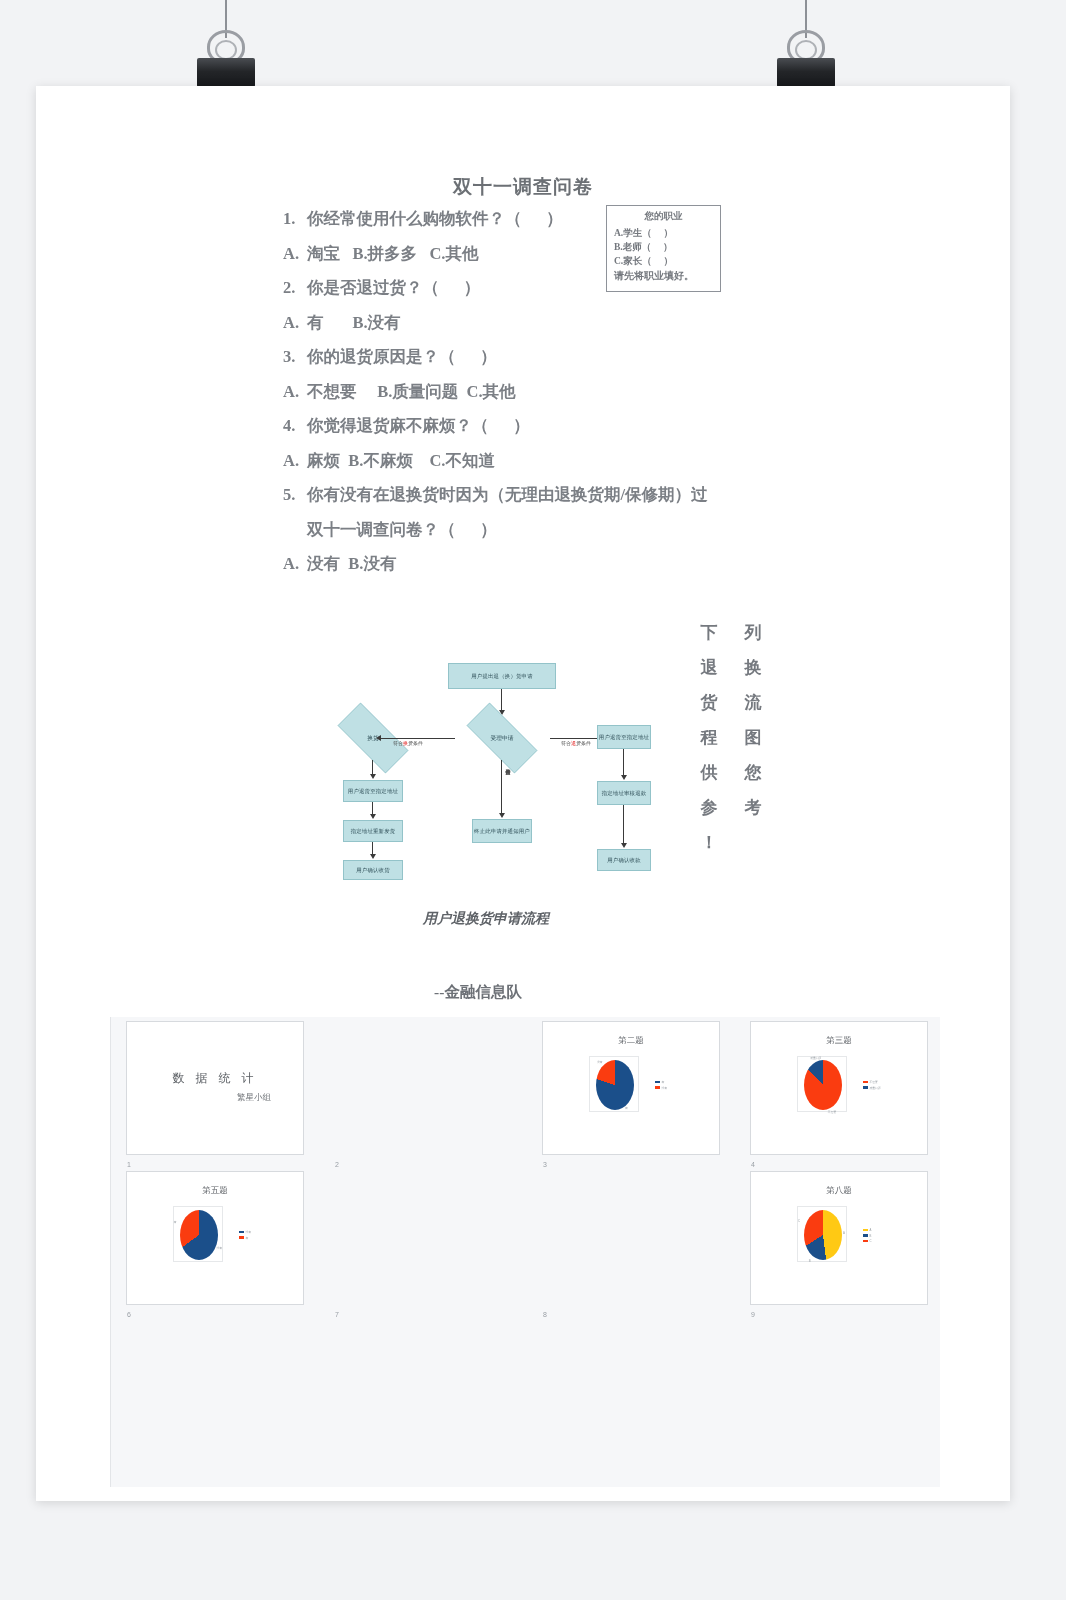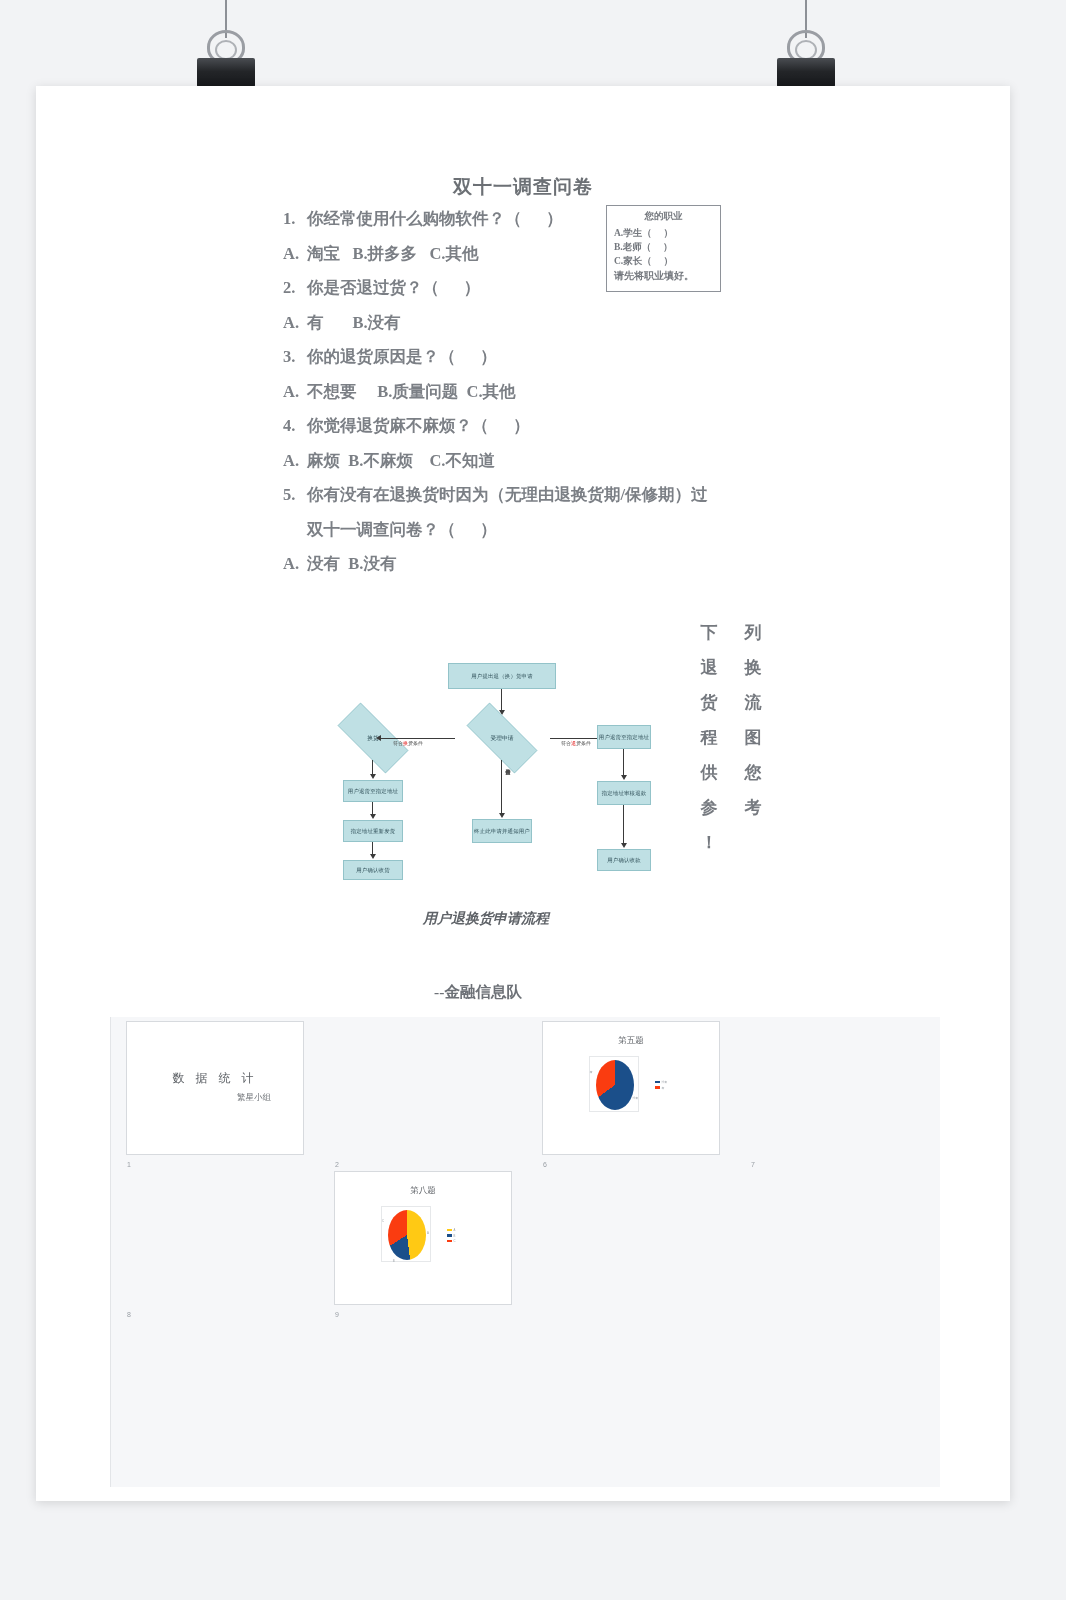--- a/index.html
+++ b/index.html
@@ -311,20 +311,62 @@
             <div class="cover-main">数 据 统 计</div>
             <div class="cover-sub">繁星小组</div>
           </div>
           <div class="slide-no" style="position: absolute; left: 16px; bottom: -1px;">1</div>
         </div>
         <div class="tcell">
           <div class="slide-no" style="position: absolute; left: 16px; bottom: -1px;">2</div>
         </div>
         <div class="tcell">
           <div class="slide">
+            <div class="s-title">第二题</div>
+            <div class="chartbox" style="left: 46px; top: 34px; width: 50px; height: 56px;">
+              <div class="pie" style="width: 38px; height: 50px; left: 6px; top: 3px; background: conic-gradient(rgb(27, 79, 138) 0%, rgb(27, 79, 138) 80%, rgb(250, 60, 16) 80%, rgb(250, 60, 16) 100%);"></div>
+              <div class="dlabel" style="left: 35.1068px; top: 49.4615px;">有</div>
+              <div class="dlabel" style="left: 6.89315px; top: 2.53851px;">没有</div>
+            </div>
+            <div class="legend" style="left: 112px; top: 58px;">
+              <div class="li">
+                <span class="sw" style="background: rgb(27, 79, 138);"></span>
+                <span class="lt">有</span>
+              </div>
+              <div class="li">
+                <span class="sw" style="background: rgb(250, 60, 16);"></span>
+                <span class="lt">没有</span>
+              </div>
+            </div>
+          </div>
+          <div class="slide-no" style="position: absolute; left: 16px; bottom: -1px;">3</div>
+        </div>
+        <div class="tcell">
+          <div class="slide">
+            <div class="s-title">第三题</div>
+            <div class="chartbox" style="left: 46px; top: 34px; width: 50px; height: 56px;">
+              <div class="pie" style="width: 38px; height: 50px; left: 6px; top: 3px; background: conic-gradient(rgb(250, 60, 16) 0%, rgb(250, 60, 16) 88%, rgb(27, 79, 138) 88%, rgb(27, 79, 138) 100%);"></div>
+              <div class="dlabel" style="left: 29.835px; top: 52.9635px;">不想要</div>
+              <div class="dlabel" style="left: 12.165px; top: -0.963518px;">质量问题</div>
+            </div>
+            <div class="legend" style="left: 112px; top: 58px;">
+              <div class="li">
+                <span class="sw" style="background: rgb(250, 60, 16);"></span>
+                <span class="lt">不想要</span>
+              </div>
+              <div class="li">
+                <span class="sw" style="background: rgb(27, 79, 138);"></span>
+                <span class="lt">质量问题</span>
+              </div>
+            </div>
+          </div>
+          <div class="slide-no" style="position: absolute; left: 16px; bottom: -1px;">4</div>
+        </div>
+        <div class="tcell">
+          <div class="slide">
             <div class="s-title">第五题</div>
             <div class="chartbox" style="left: 46px; top: 34px; width: 50px; height: 56px;">
               <div class="pie" style="width: 38px; height: 50px; left: 6px; top: 3px; background: conic-gradient(rgb(27, 79, 138) 0%, rgb(27, 79, 138) 65%, rgb(250, 60, 16) 65%, rgb(250, 60, 16) 100%);"></div>
               <div class="dlabel" style="left: 42.3842px; top: 39.1657px;">没有</div>
               <div class="dlabel" style="left: -0.384157px; top: 12.8343px;">有</div>
             </div>
             <div class="legend" style="left: 112px; top: 58px;">
               <div class="li">
                 <span class="sw" style="background: rgb(27, 79, 138);"></span>
                 <span class="lt">没有</span>

